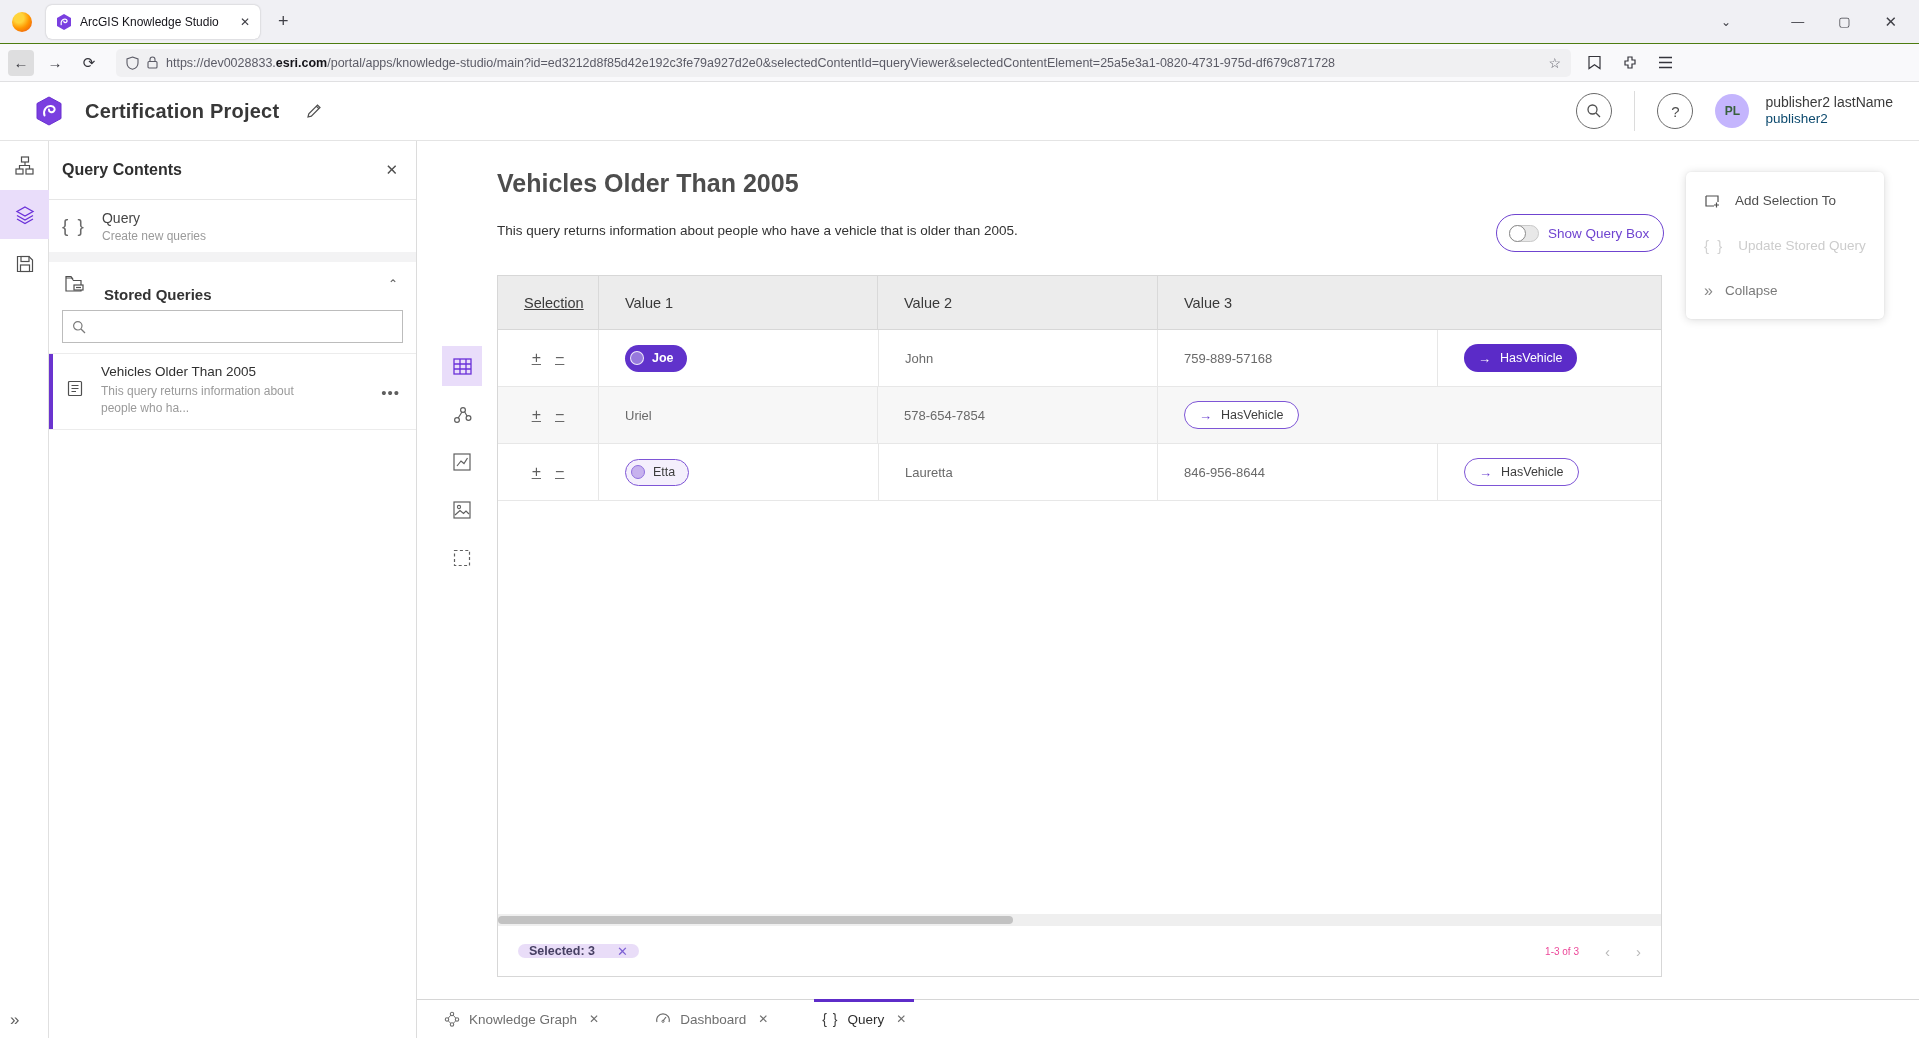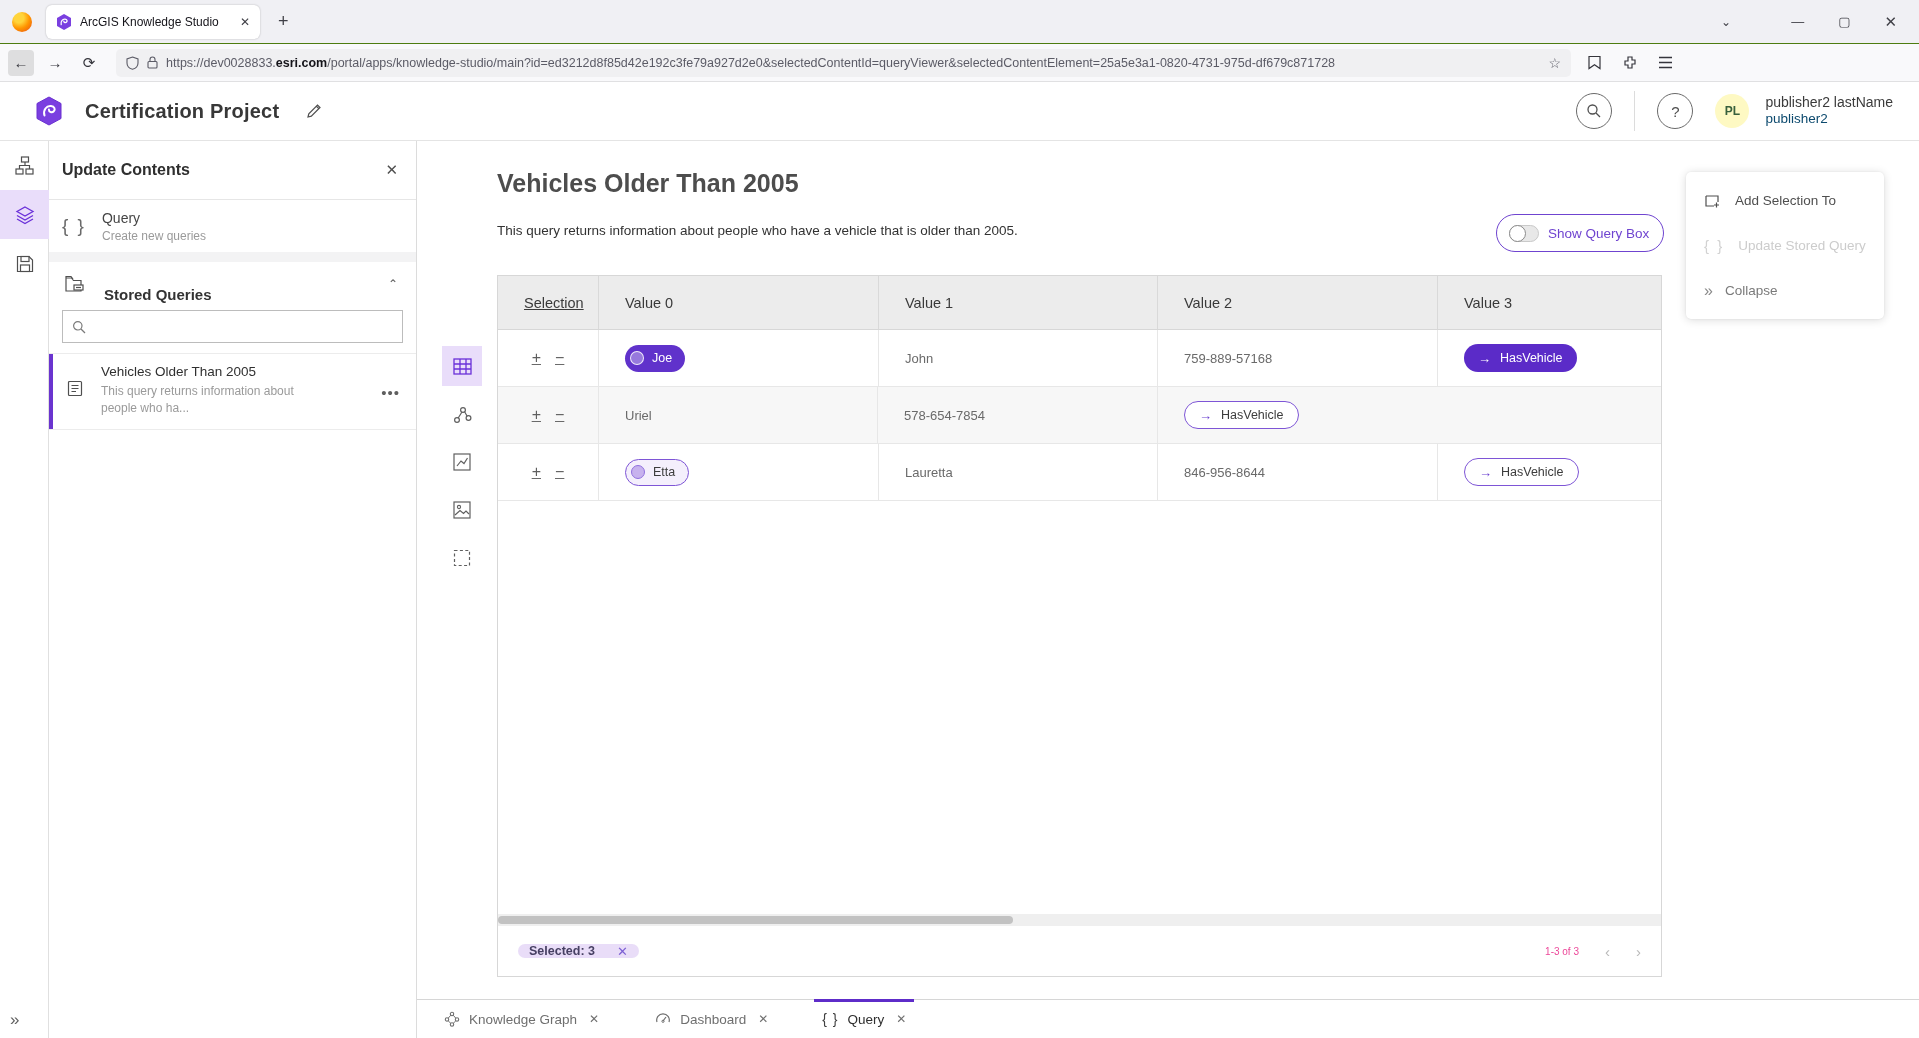--- a/index.html
+++ b/index.html
@@ -38,21 +38,21 @@
   
   .appheader { position:absolute; left:0; top:82px; width:100%; height:59px; background:#fff;
     border-bottom:1px solid #e4e4e4; display:flex; align-items:center; }
   .klogo { width:28px; height:30px; margin:0 22px 0 35px; }
   .ptitle { font-size:20px; font-weight:700; color:#383838; letter-spacing:.2px; }
   .pencil { margin-left:26px; }
   .hdr-right { margin-left:auto; display:flex; align-items:center; }
   .circbtn { width:36px; height:36px; border-radius:50%; border:1px solid #6a6a6a;
     display:flex; align-items:center; justify-content:center; color:#4f4f4f; }
   .hdr-div { width:1px; height:40px; background:#dcdcdc; margin:0 22px; }
-  .avatar { width:34px; height:34px; border-radius:50%; background:#fef9c3; color:#38603c;
+  .avatar { width:34px; height:34px; border-radius:50%; background:#c4b5fd; color:#38603c;
     font-size:12px; font-weight:bold; display:flex; align-items:center; justify-content:center;
     margin:0 16px 0 22px; }
   .usertext { line-height:1.25; padding-right:26px; }
   .usertext .u1 { font-size:14px; color:#3b3b3b; }
   .usertext .u2 { font-size:13.5px; color:#0c4a6e; }
 
   
   .rail { position:absolute; left:0; top:141px; width:49px; bottom:0; background:#fff;
     border-right:1px solid #e0e0e0; }
   .rail-item { width:49px; height:49px; display:flex; align-items:center; justify-content:center; }
@@ -117,21 +117,21 @@
   .trow { height:57px; flex:0 0 57px; display:flex; border-bottom:1px solid #e7e7e7; background:#fff; }
   .trow.alt { background:#f7f7f7; }
   .td { display:flex; align-items:center; padding-left:26px; border-right:1px solid #e7e7e7;
     font-size:13px; color:#6a6a6a; }
   .td:last-child { border-right:none; }
   .td.c-sel { padding-left:0; justify-content:center; gap:14px; }
   .pm { background:none; border:none; font-size:16px; color:#5f5f5f; cursor:pointer;
     font-family:"Liberation Sans",sans-serif; line-height:1; }
   .epill { height:27px; border-radius:14px; display:inline-flex; align-items:center; padding:0 13px 0 5px;
     gap:8px; font-size:12.5px; }
-  .epill.filled { background:#6032cb; color:#fff; }
+  .epill.filled { background:#6032cb; color:#fff;font-weight:bold; }
   .epill.filled .ecirc { width:14px; height:14px; border-radius:50%; background:rgba(255,255,255,.35);
     border:1.5px solid rgba(255,255,255,.85); }
   .epill.outline { background:#f4effc; border:1.5px solid #7e55d6; color:#3c3c3c; }
   .epill.outline .ecirc { width:14px; height:14px; border-radius:50%; background:#c7b2ee; border:1.5px solid #9070de; }
   .rpill { height:28px; border-radius:14px; display:inline-flex; align-items:center; padding:0 14px;
     gap:9px; font-size:12.5px; }
   .rpill .arr { font-size:13px; }
   .rpill.filled { background:#5b2bc8; color:#fff; }
   .rpill.outline { background:#fff; border:1.5px solid #7e55d6; color:#3c3c3c; }
   .rpill.outline .arr { color:#6a3fd0; }
@@ -263,21 +263,21 @@
         <path d="M1.5 1.5 H13 L16.5 5 V16.5 H1.5 Z" fill="none" stroke="#4f4f4f" stroke-width="1.2"></path>
         <rect x="5" y="1.5" width="8" height="5" fill="none" stroke="#4f4f4f" stroke-width="1.2"></rect>
         <rect x="4.5" y="10" width="9" height="6.5" fill="none" stroke="#4f4f4f" stroke-width="1.2"></rect>
       </svg>
     </div>
     <span class="rail-expand">»</span>
   </div>
 
   <div class="panel">
     <div class="panel-title-row">
-      <span class="panel-title">Update Contents</span>
+      <span class="panel-title">Query Contents</span>
       <span class="panel-x">✕</span>
     </div>
     <div class="query-item">
       <span class="braces">{ }</span>
       <div>
         <div class="qi-title">Query</div>
         <div class="qi-sub">Create new queries</div>
       </div>
     </div>
     <div class="sq-head">
@@ -350,21 +350,20 @@
       <div class="vt-item">
         <svg width="18" height="18" viewBox="0 0 18 18">
           <rect x="1.5" y="1.5" width="15" height="15" fill="none" stroke="#5f5f5f" stroke-width="1.2" stroke-dasharray="3 2.4"></rect>
         </svg>
       </div>
     </div>
 
     <div class="qtable">
       <div class="thead">
         <div class="th c-sel">Selection</div>
-        <div class="th c-v0">Value 0</div>
         <div class="th c-v1">Value 1</div>
         <div class="th c-v2">Value 2</div>
         <div class="th c-v3">Value 3</div>
       </div>
 
       <div class="trow">
         <div class="td c-sel">
           <button class="pm">+</button>
           <button class="pm">−</button>
         </div>

